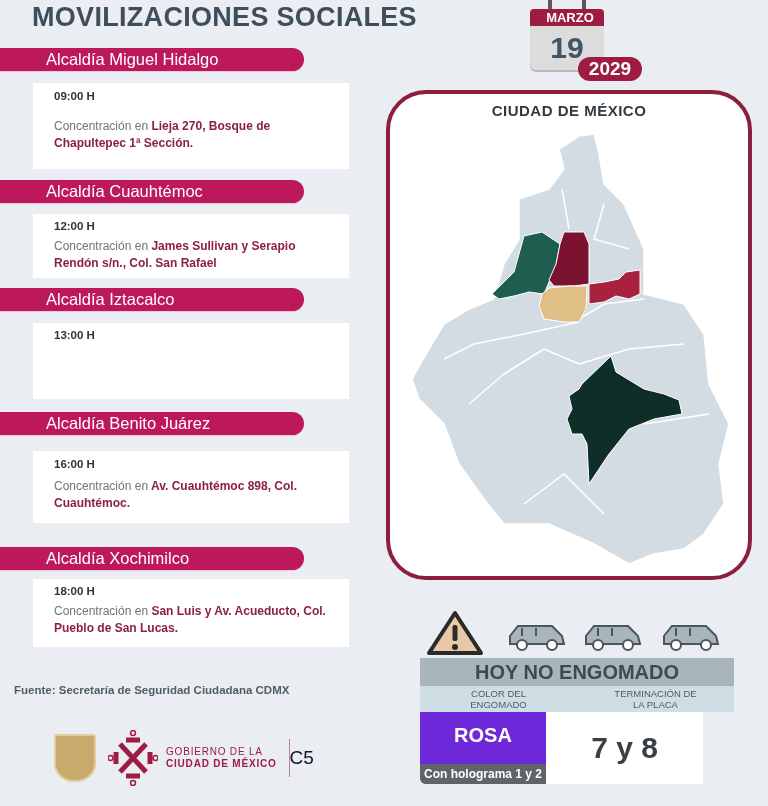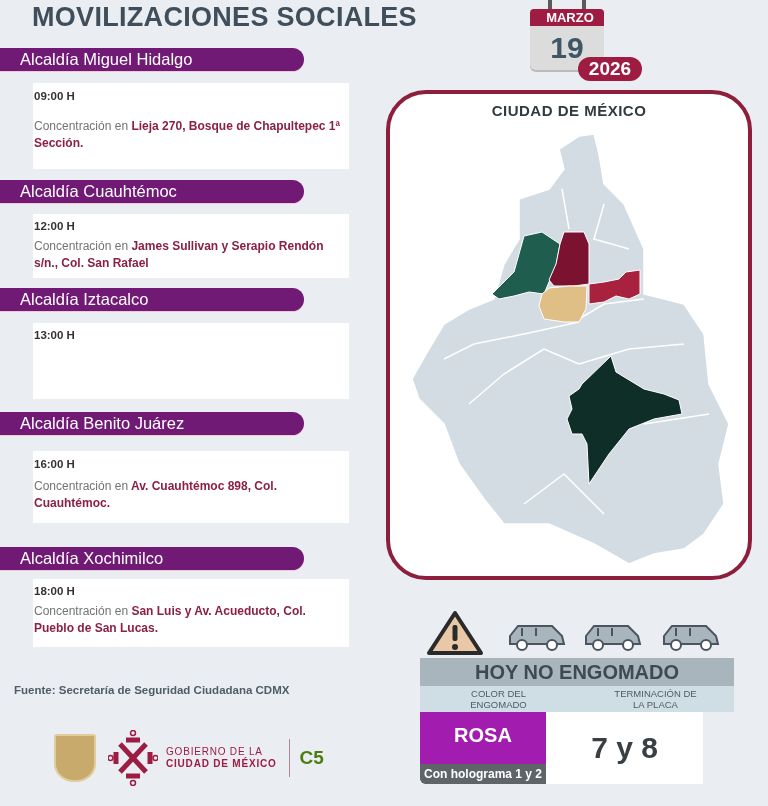--- a/index.html
+++ b/index.html
@@ -1,71 +1,71 @@
 <!DOCTYPE html>
 <html><head>
 <meta charset="utf-8">
 <style>
   * { box-sizing: border-box; margin: 0; padding: 0; }
   html, body { width: 768px; height: 806px; overflow: hidden; }
   body { background: #eaeef2; font-family: "Liberation Sans", sans-serif; position: relative; }
 
   .title { position: absolute; left: 32px; top: 2px; font-size: 27px; font-weight: bold; color: #3f4e5a; letter-spacing: 0.3px; }
 
-  .alc-bar { position: absolute; left: 0; width: 304px; height: 23px; background: #701a75; border-radius: 0 12px 12px 0; color: #fff; font-size: 16.5px; padding-left: 20px; line-height: 23px; box-shadow: 0 1px 0 #f3c9d4; }
-  .card { position: absolute; left: 33px; width: 316px; background: #fff; padding: 0 1px; }
+  .alc-bar { position: absolute; left: 0; width: 304px; height: 23px; background: #be185d; border-radius: 0 12px 12px 0; color: #fff; font-size: 16.5px; padding-left: 46px; line-height: 23px; box-shadow: 0 1px 0 #f3c9d4; }
+  .card { position: absolute; left: 33px; width: 316px; background: #fff; padding: 0 21px; }
   .card .time { font-size: 11.5px; font-weight: bold; color: #333; }
   .card .desc { font-size: 12px; line-height: 17px; color: #4c5a62; font-weight: bold; }
   .card .desc .en { font-weight: normal; color: #737373; }
   .card .desc .place { color: #8c2043; font-weight: bold; }
 
   .fuente { position: absolute; left: 14px; top: 684px; font-size: 11.5px; font-weight: bold; color: #4e5d66; }
 
   .logos { position: absolute; left: 54px; top: 730px; height: 56px; display: flex; align-items: center; }
   .shield { width: 42px; height: 48px; background: #c9aa6d; border-radius: 3px 3px 20px 20px / 3px 3px 18px 18px; border: 2px solid #e0cc9c; position: relative; }
   .gob-mark { margin-left: 12px; width: 50px; height: 56px; }
   .gob-text { margin-left: 8px; font-size: 10px; line-height: 12px; color: #9e1b42; letter-spacing: 0.8px; }
   .gob-text .l2 { font-weight: bold; }
   .gob-sep { width: 1px; height: 38px; background: #b58396; margin-left: 12px; }
-  .c5 { margin-left: 10px; font-size: 19px; font-weight: bold; color: #4d7c0f; }
+  .c5 { font-size: 19px; font-weight: normal; color: #0f172a; }
 
   .cal { position: absolute; left: 530px; top: 0; width: 74px; height: 72px; }
   .cal .rings { position: absolute; top: 0; left: 18px; width: 38px; height: 10px; border-left: 4px solid #5a5a5a; border-right: 4px solid #5a5a5a; }
   .cal .head { position: absolute; top: 9px; left: 0; width: 74px; height: 17px; background: #9e1b42; color: #fff; font-size: 13px; font-weight: bold; text-align: center; line-height: 17px; border-radius: 4px 4px 0 0; padding-left: 6px; }
   .cal .body { position: absolute; top: 26px; left: 0; width: 74px; height: 44px; background: #dcdcdc; border-radius: 0 0 6px 6px; text-align: center; font-size: 30px; font-weight: bold; color: #3f5666; line-height: 44px; box-shadow: 0 2px 0 #bbb; }
   .cal-year { position: absolute; left: 578px; top: 57px; width: 64px; height: 24px; background: #9e1b42; border-radius: 12px; color: #fff; font-size: 19px; font-weight: bold; text-align: center; line-height: 24px; }
 
   .map-frame { position: absolute; left: 386px; top: 90px; width: 366px; height: 490px; background: #fff; border: 4px solid #8e1f3c; border-radius: 40px; overflow: hidden; }
   .map-title { position: absolute; top: 8px; left: 0; width: 100%; text-align: center; font-size: 15px; font-weight: bold; color: #2f3a42; letter-spacing: 0.5px; }
   .map-svg { position: absolute; left: 0; top: 0; }
 
   .hnc { position: absolute; left: 420px; top: 610px; width: 314px; }
   .hnc-icons { height: 48px; position: relative; }
   .warn { position: absolute; left: 6px; top: 0; }
   .car { position: absolute; top: 12px; }
   .hnc-title { position: absolute; left: 0; top: 48px; width: 314px; height: 28px; background: #a9b5bd; color: #3e4a52; font-size: 20px; font-weight: bold; text-align: center; line-height: 28px; }
   .hnc-sub { position: absolute; left: 0; top: 76px; width: 314px; height: 26px; background: #cfdde4; display: flex; }
   .hnc-sub div { flex: 1; text-align: center; font-size: 9.5px; font-weight: normal; color: #4e5b63; line-height: 11px; padding-top: 2px; }
   .hnc-body { position: absolute; left: 0; top: 102px; width: 314px; height: 72px; display: flex; border-radius: 0 0 6px 6px; overflow: hidden; }
-  .hnc-left { width: 126px; background: #a21caf; position: relative; border-radius: 0 0 0 6px; }
+  .hnc-left { width: 126px; background: #6d28d9; position: relative; border-radius: 0 0 0 6px; }
   .hnc-left .rosa { position: absolute; top: 12px; width: 100%; text-align: center; color: #fff; font-size: 20px; font-weight: bold; }
   .hnc-left .holo { position: absolute; bottom: 0; width: 100%; height: 20px; background: #5f6468; color: #fff; font-size: 12px; font-weight: bold; text-align: center; line-height: 20px; }
   .hnc-right { width: 157px; background: #fff; text-align: center; font-size: 30px; font-weight: bold; color: #3a3f44; line-height: 72px; }
 </style>
 </head>
 <body>
 
 <div class="title">MOVILIZACIONES SOCIALES</div>
 
 <div class="cal">
   <div class="rings"></div>
   <div class="head">MARZO</div>
   <div class="body">19</div>
 </div>
-<div class="cal-year">2026</div>
+<div class="cal-year">2029</div>
 
 <div class="alc-bar" style="top:48px">Alcaldía Miguel Hidalgo</div>
 <div class="card" style="top:83px;height:86px">
   <div class="time" style="margin-top:7px">09:00 H</div>
   <div class="desc" style="margin-top:16px">
     <span class="en">Concentración</span>
     <span class="en">en</span>
     <span class="place">Lieja 270, Bosque de Chapultepec 1ª Sección.</span>
   </div>
 </div>

